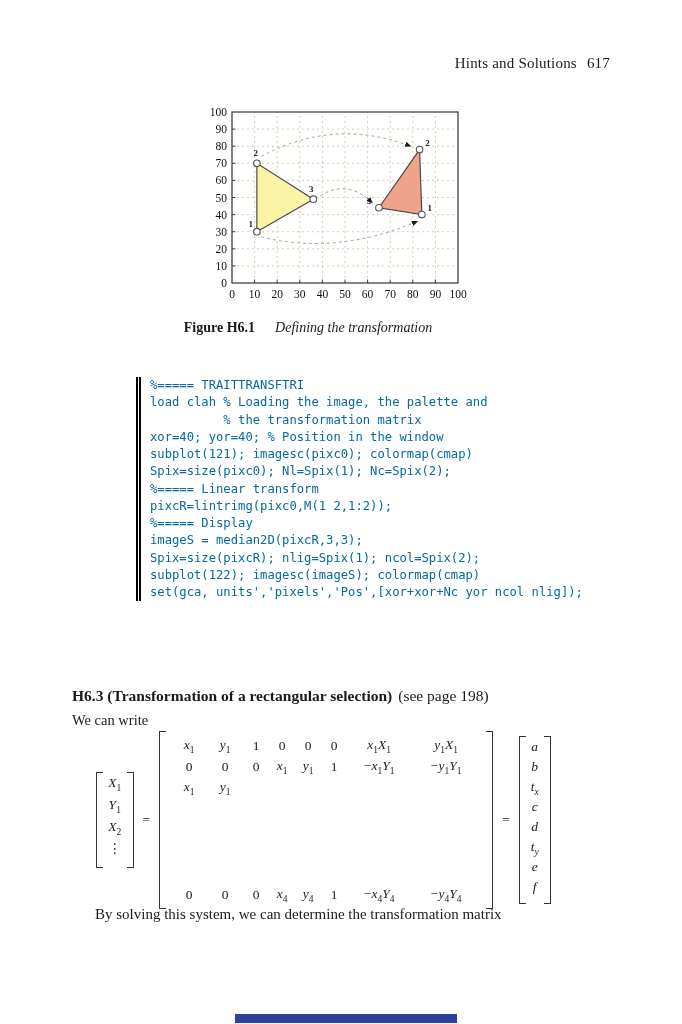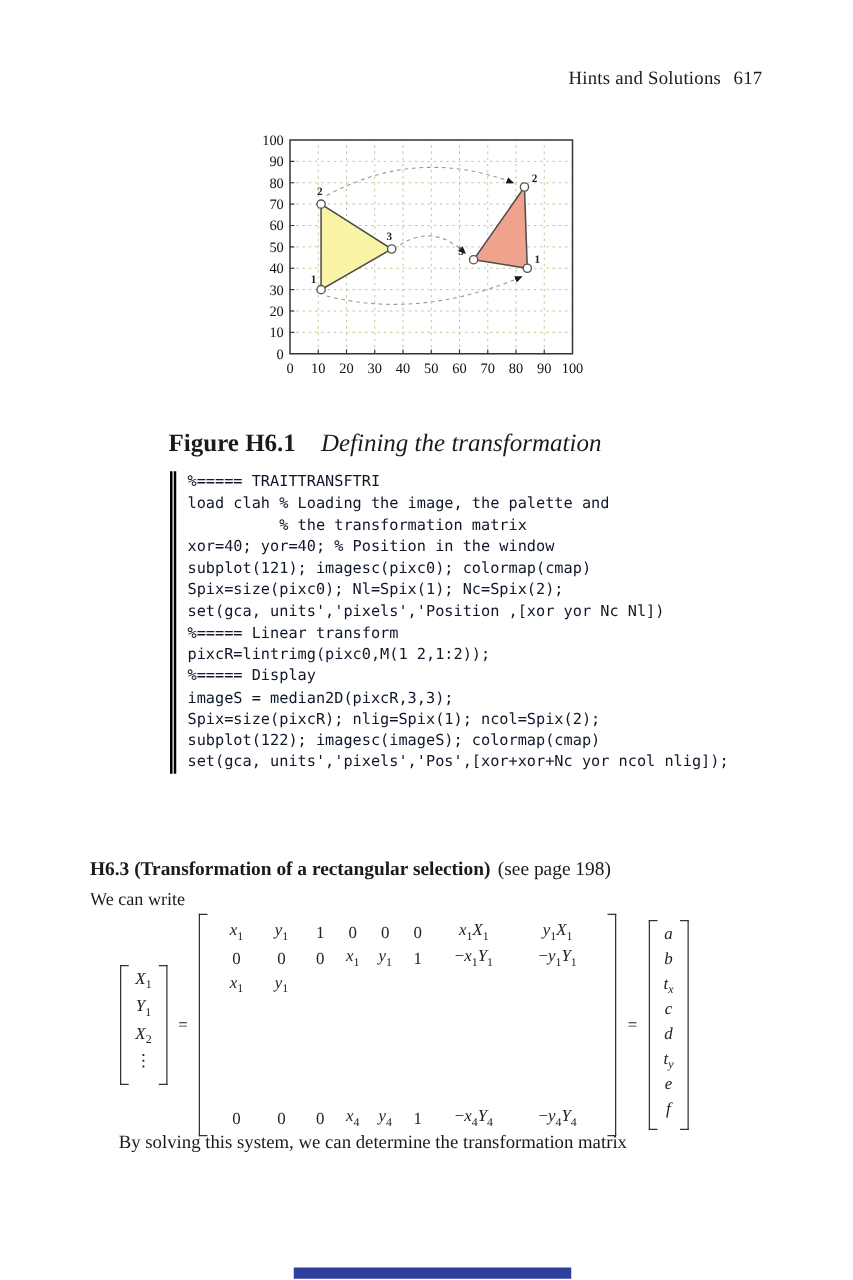--- a/index.html
+++ b/index.html
@@ -12,27 +12,27 @@
   #plot{position:absolute;left:195px;top:106px;}
   #plot text{font-family:"Liberation Serif",serif;}
   .xlab,.ylab{font-size:11.5px;fill:#111;}
   .vlab{font-size:9px;font-weight:bold;fill:#222;}
   .grid{stroke-width:.8;stroke-dasharray:2,3;fill:none;}
   .plotbox{fill:none;stroke:#333;stroke-width:1.2;}
   .tri{stroke-width:1.2;}
   .vmark{fill:#fff;stroke:#555;stroke-width:1.1;}
   .arrow{fill:none;stroke:#999;stroke-width:.9;stroke-dasharray:3,3;}
 
-  .caption{position:absolute;top:320px;left:0;width:616px;text-align:center;font-size:20px;margin-top:24px;}
+  .caption{position:absolute;top:320px;left:0;width:616px;text-align:center;font-size:14px;}
   .cap-label{font-weight:bold;margin-right:20px;}
   .cap-text{font-style:italic;}
 
   .codeblock{position:absolute;left:136px;top:377px;border-left:5px double #000;
              padding-left:9px;font-family:"DejaVu Sans Mono","Liberation Mono",monospace;
-             font-size:12.2px;line-height:17.25px;color:#0f172a;}
+             font-size:12.2px;line-height:17.25px;color:#0369a1;}
   .code-line{white-space:pre;height:17.25px;}
 
   .section-head{position:absolute;left:72px;top:687px;font-size:15.5px;}
   .sh-b{font-weight:bold;text-align:right;}
   .sh-n{margin-left:6px;margin-top:47px;}
   .intro{position:absolute;left:72px;top:712px;font-size:14.5px;}
 
   .equation{position:absolute;left:96px;top:731px;display:flex;align-items:center;
             font-size:13.5px;color:#222;}
   .equation i{font-family:"Liberation Serif",serif;}
@@ -155,21 +155,20 @@
   </div>
 
   <div class="codeblock">
     <div id="code-lines">
         <div class="code-line">%===== TRAITTRANSFTRI</div>
         <div class="code-line">load clah % Loading the image, the palette and</div>
         <div class="code-line">          % the transformation matrix</div>
         <div class="code-line">xor=40; yor=40; % Position in the window</div>
         <div class="code-line">subplot(121); imagesc(pixc0); colormap(cmap)</div>
         <div class="code-line">Spix=size(pixc0); Nl=Spix(1); Nc=Spix(2);</div>
-        <div class="code-line">set(gca, units','pixels','Position ,[xor yor Nc Nl])</div>
         <div class="code-line">%===== Linear transform</div>
         <div class="code-line">pixcR=lintrimg(pixc0,M(1 2,1:2));</div>
         <div class="code-line">%===== Display</div>
         <div class="code-line">imageS = median2D(pixcR,3,3);</div>
         <div class="code-line">Spix=size(pixcR); nlig=Spix(1); ncol=Spix(2);</div>
         <div class="code-line">subplot(122); imagesc(imageS); colormap(cmap)</div>
         <div class="code-line">set(gca, units','pixels','Pos',[xor+xor+Nc yor ncol nlig]);</div>
       </div>
   </div>
 

